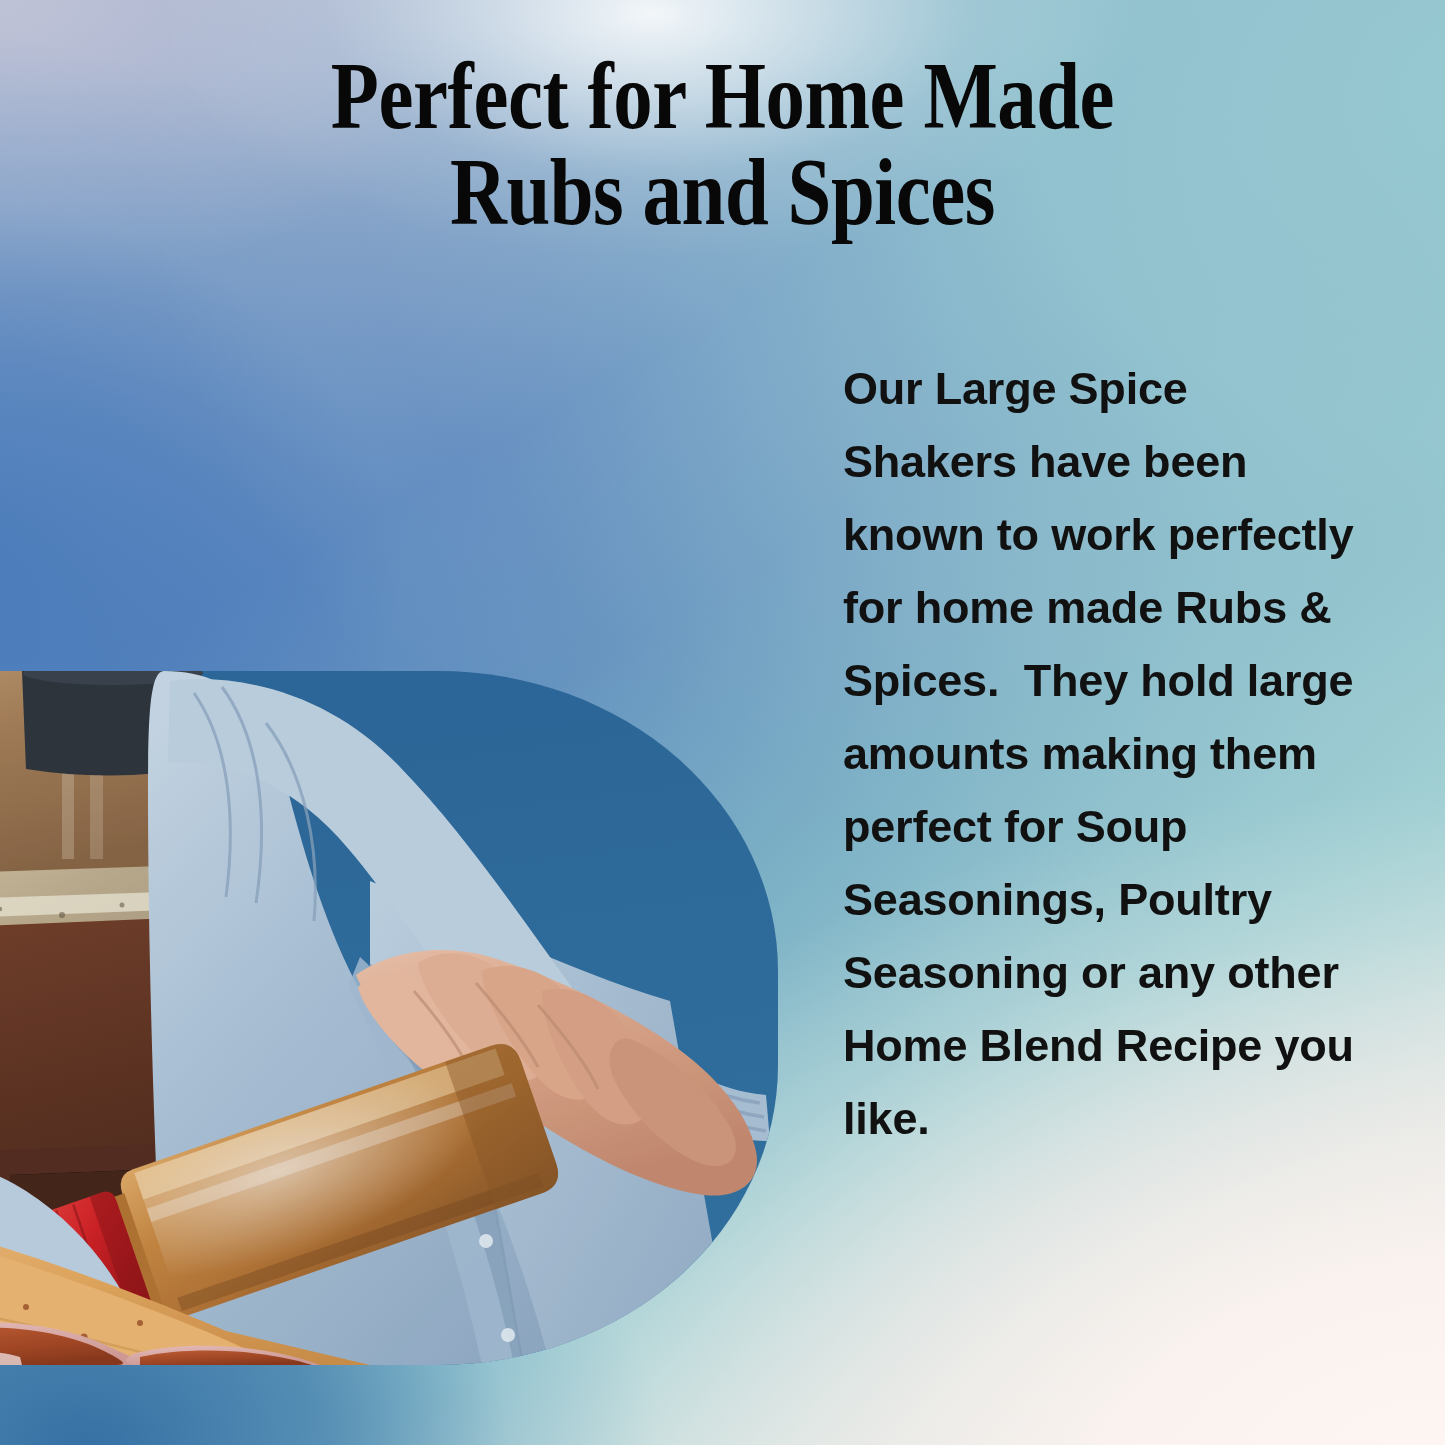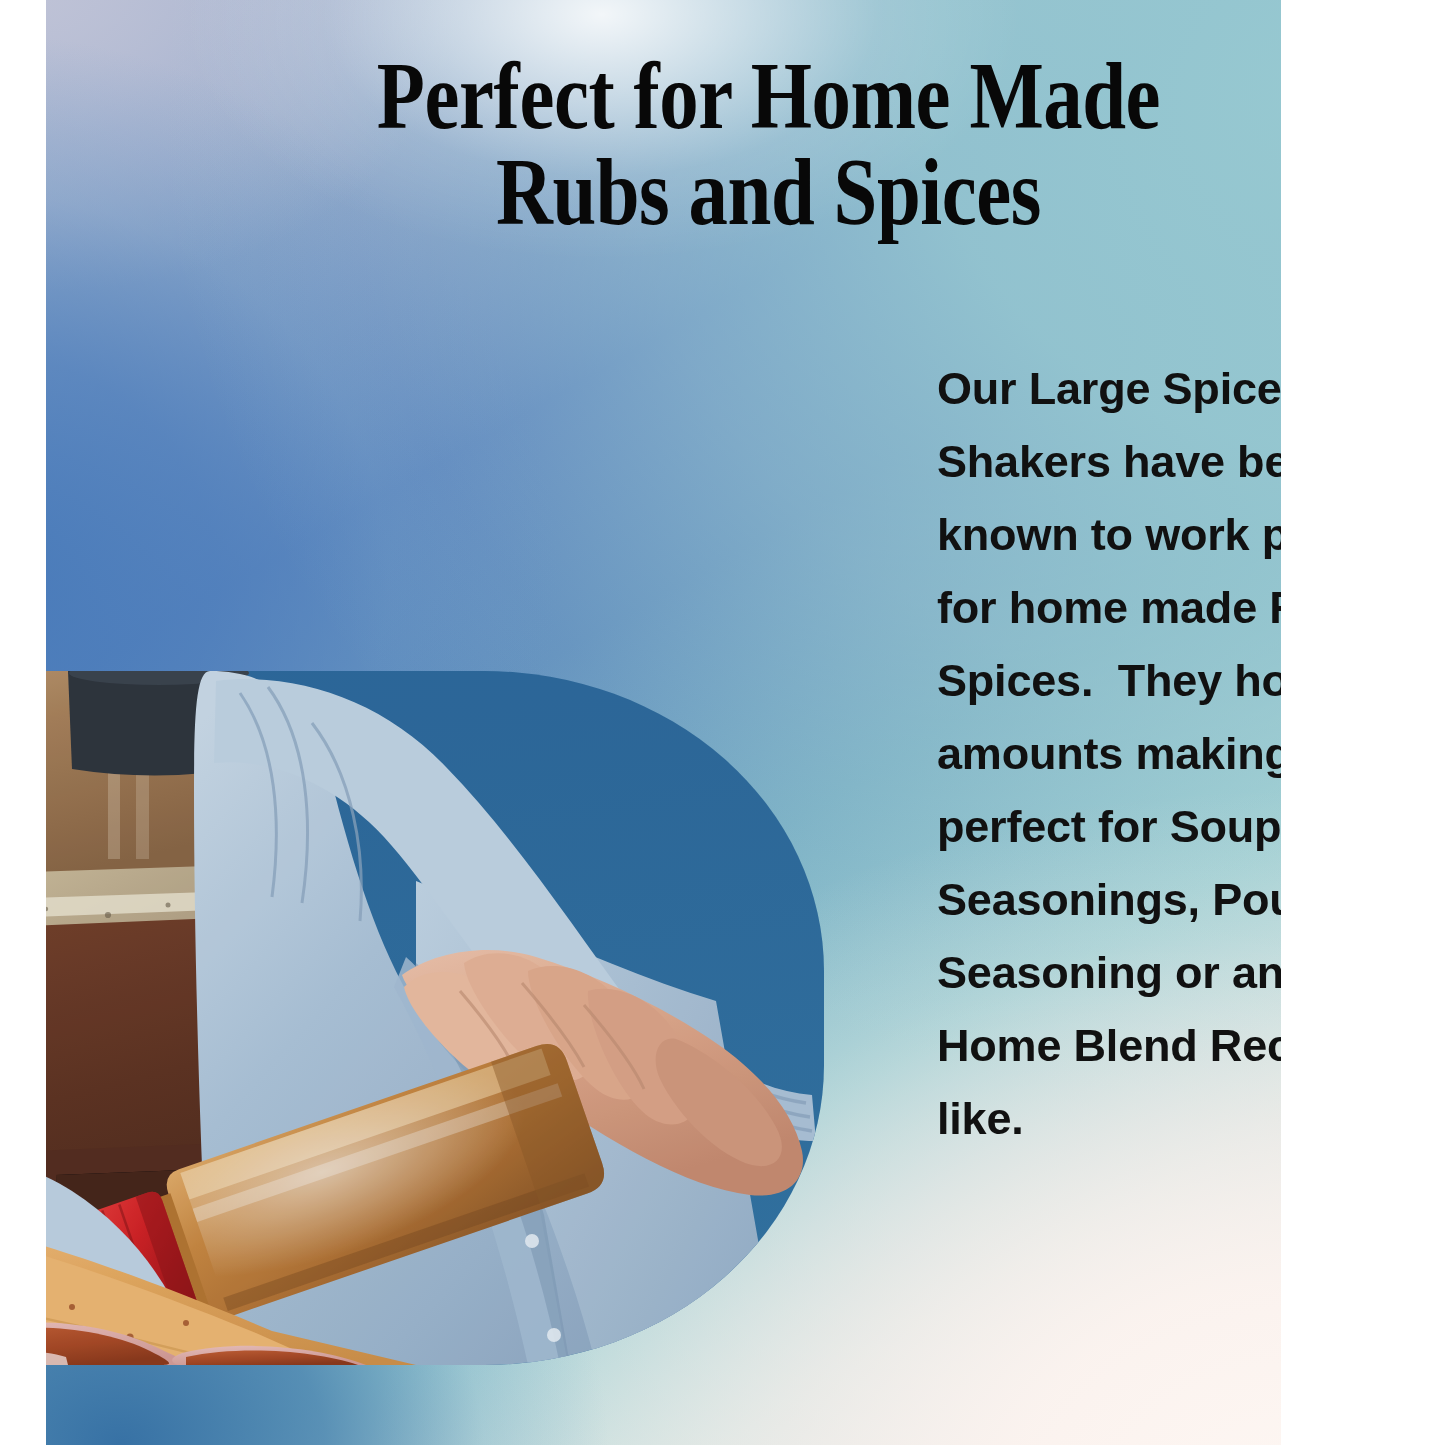--- a/index.html
+++ b/index.html
@@ -2,25 +2,24 @@
 <html><head>
 <meta charset="utf-8">
 <style>
   html, body {
     margin: 0;
     padding: 0;
     background: #ffffff;
   }
   #page {
     position: relative;
-    width: 1235px;
+    width: 1445px;
     height: 1445px;
     overflow: hidden;
     font-family: "Liberation Sans", sans-serif;
-    margin-left: 46px;
   }
 
   
   .bg-base {
     position: absolute;
     inset: 0;
     background: linear-gradient(150deg,
         #b9bed4 0%,
         #8fa6c9 14%,
         #5a83bd 32%,
@@ -100,21 +99,21 @@
     letter-spacing: -0.5px;
     color: #080808;
     transform: scaleX(0.82);
     transform-origin: 50% 0%;
     white-space: pre-line;
   }
 
   
   .body-copy {
     position: absolute;
-    left: 891px;
+    left: 843px;
     top: 352px;
     width: 520px;
     font-family: "Liberation Sans", sans-serif;
     font-weight: 700;
     font-size: 45px;
     line-height: 73px;
     color: #111111;
     letter-spacing: -0.2px;
     white-space: pre-wrap;
   }

